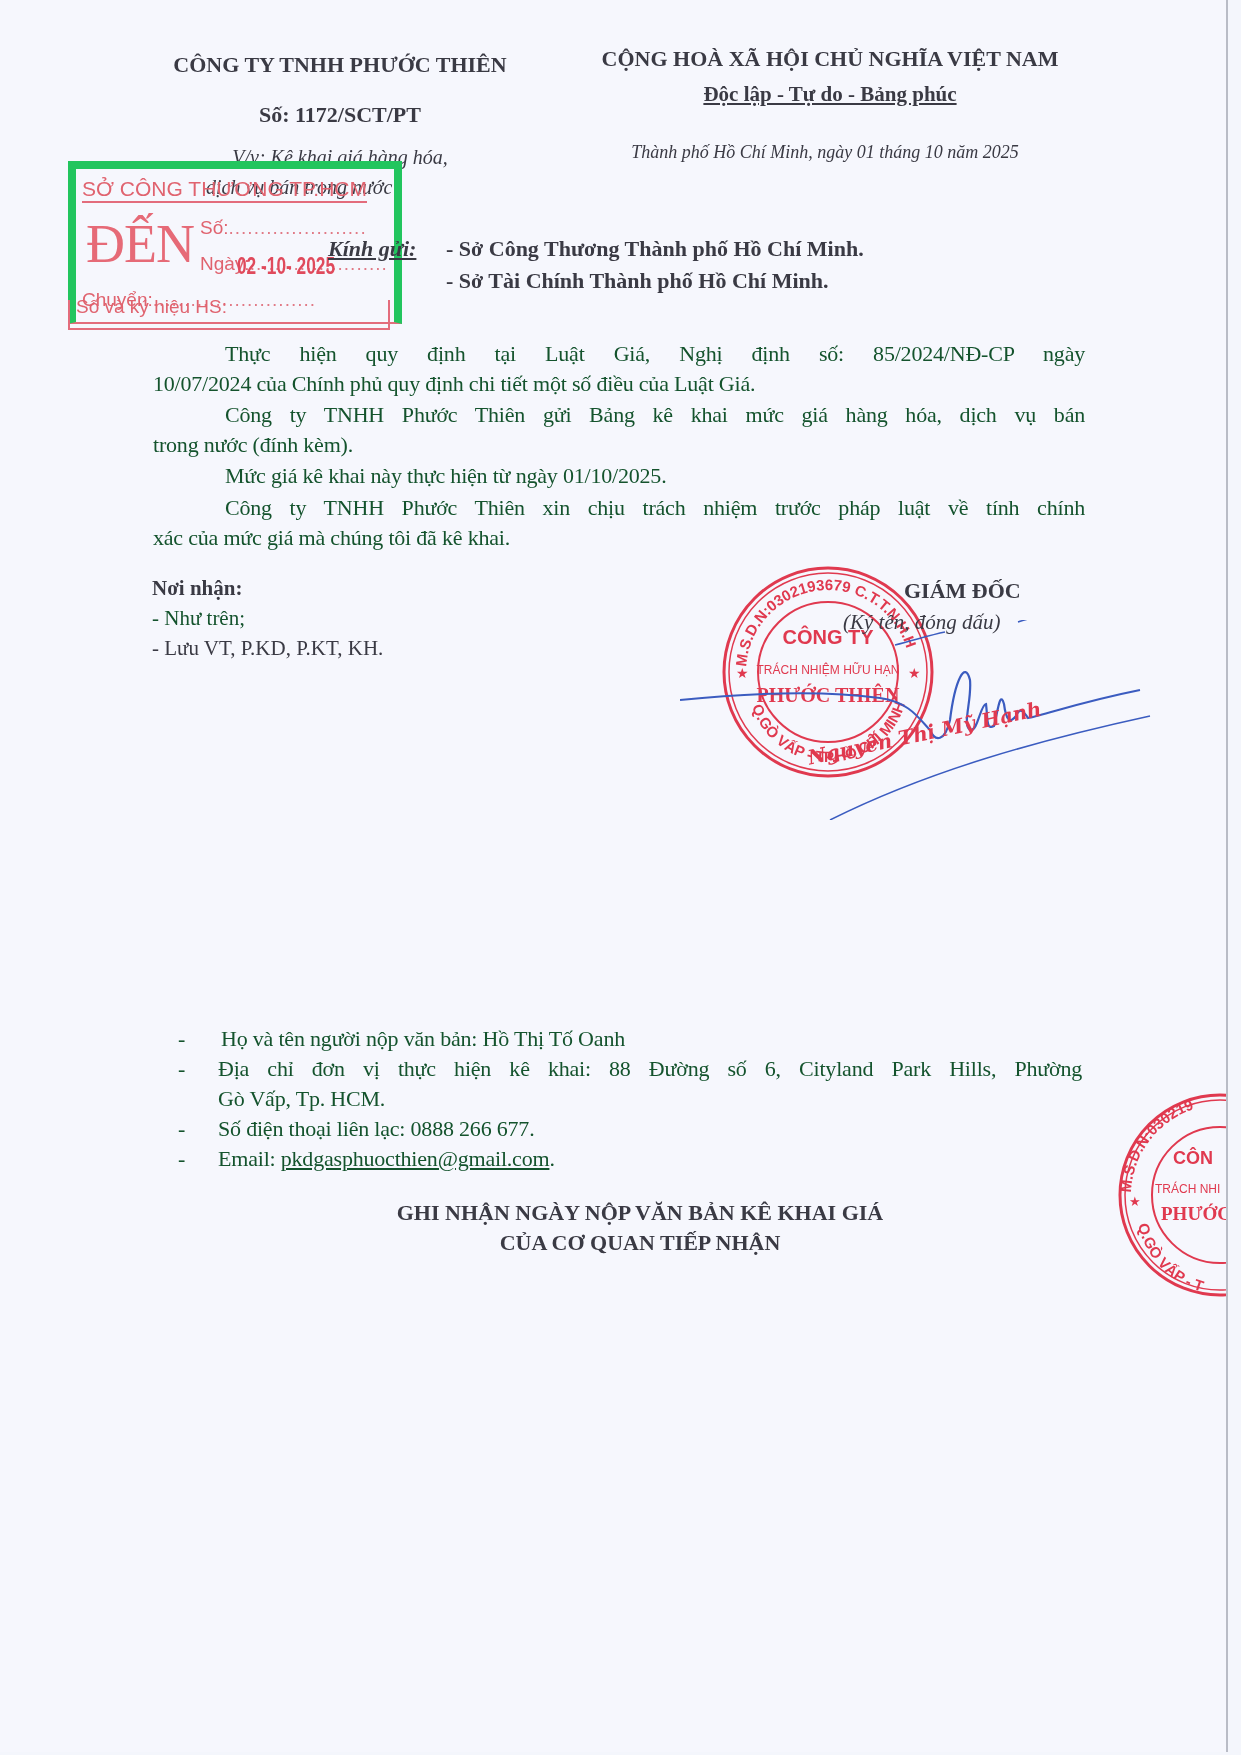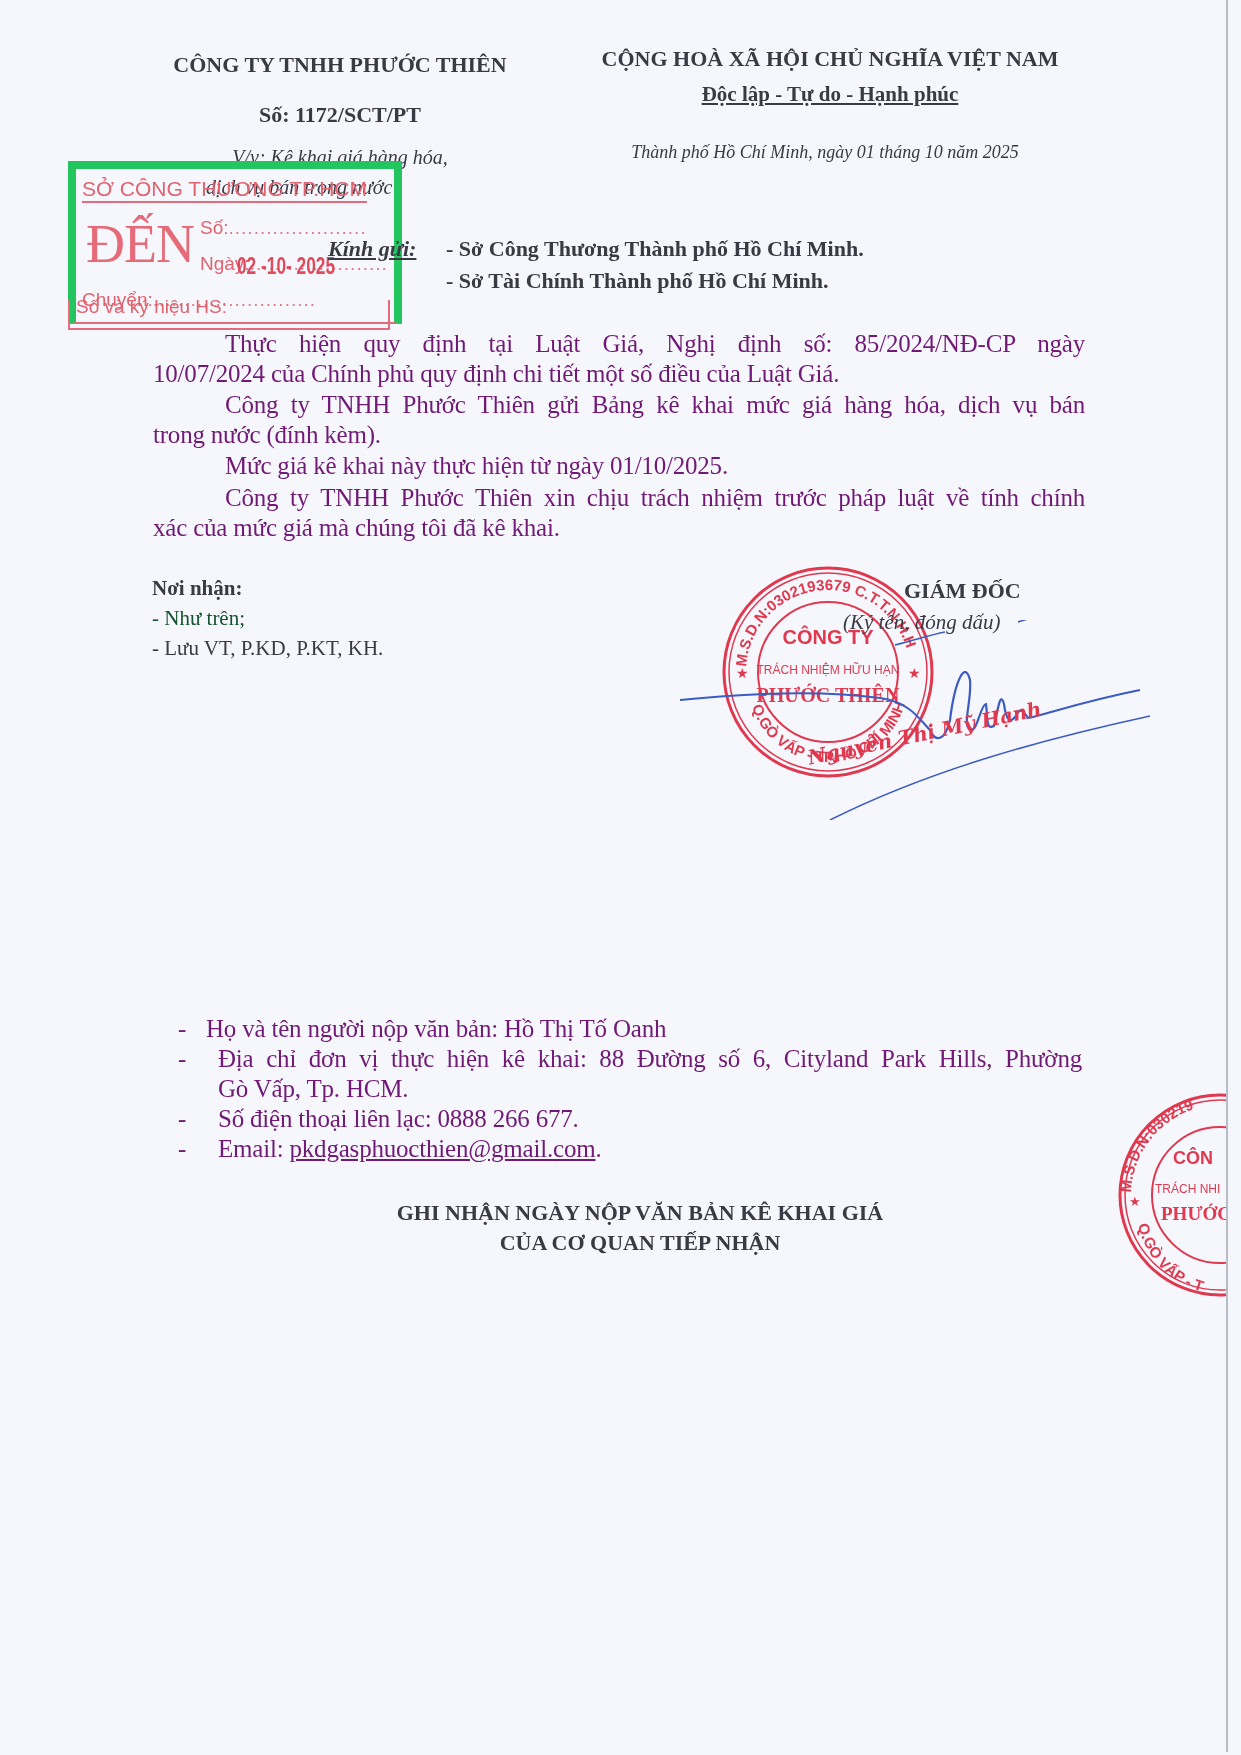--- a/index.html
+++ b/index.html
@@ -7,21 +7,21 @@
     width:1241px; height:1755px; position:relative; overflow:hidden;
     background:#f4f6fc;
     font-family:"Liberation Serif","DejaVu Serif",serif;
     color:#2b2b33;
   }
   .page { position:absolute; left:0; top:0; width:1226px; height:1752px; background:#f6f7fd; border-right:2px solid #b9bcc6; }
   .abs { position:absolute; white-space:nowrap; }
   .center { text-align:center; }
   .hdr { font-size:22px; font-weight:bold; color:#3a3a44; }
   .ital { font-style:italic; }
-  .body-text { font-size:25px; color:#701a75; letter-spacing:-0.2px; }
+  .body-text { font-size:22px; color:#14532d; letter-spacing:-0.2px;margin-top:11px; }
   .bold { font-weight:bold; }
   .u { text-decoration:underline; }
   
   .rstamp { position:absolute; left:68px; top:161px; width:318px; height:153px; border:8px solid #22c55e; border-bottom:2px solid #e36c7c; }
   .rstamp .line { position:absolute; font-family:"Liberation Sans","DejaVu Sans",sans-serif; color:#e0636f; font-size:19px; white-space:nowrap; }
   .rstamp .big { font-family:"Liberation Serif",serif; font-size:54px; color:#e66a77; letter-spacing:-1px; }
   .dots { letter-spacing:1px; color:#e17a86; }
   .datestamp { position:absolute; font-family:"Liberation Sans Narrow","Liberation Sans",sans-serif; color:#e04a5c; font-size:24px; font-weight:bold; transform:scaleX(0.72); transform-origin:left; white-space:nowrap; }
   
   .seal { position:absolute; }
@@ -31,21 +31,21 @@
 <body>
 
 <div class="page">
 
   <div class="abs hdr center" style="left:140px;top:52px;width:400px;">CÔNG TY TNHH PHƯỚC THIÊN</div>
   <div class="abs hdr center" style="left:140px;top:102px;width:400px;">Số: 1172/SCT/PT</div>
   <div class="abs ital center" style="left:140px;top:146px;width:400px;font-size:20px;color:#3a3a44;">V/v: Kê khai giá hàng hóa,</div>
   <div class="abs ital" style="left:206px;top:176px;font-size:20px;color:#3a3a44;">dịch vụ bán trong nước</div>
 
   <div class="abs hdr center" style="left:570px;top:46px;width:520px;">CỘNG HOÀ XÃ HỘI CHỦ NGHĨA VIỆT NAM</div>
-  <div class="abs hdr center u" style="left:570px;top:82px;width:520px;font-size:21px;">Độc lập - Tự do - Hạnh phúc</div>
+  <div class="abs hdr center u" style="left:570px;top:82px;width:520px;font-size:21px;">Độc lập - Tự do - Bảng phúc</div>
   <div class="abs ital center" style="left:555px;top:142px;width:540px;font-size:18px;color:#3a3a44;">Thành phố Hồ Chí Minh, ngày 01 tháng 10 năm 2025</div>
 
   <div class="rstamp">
     <div class="line" style="left:6px;top:8px;font-size:21px;border-bottom:2px solid #e36c7c;padding-bottom:0;">SỞ CÔNG THƯƠNG TP.HCM</div>
     <div class="line big" style="left:10px;top:44px;">ĐẾN</div>
     <div class="line" style="left:124px;top:48px;">
       <span>Số:</span><span class="dots">......................</span>
     </div>
     <div class="line" style="left:124px;top:84px;">
       <span>Ngày:</span><span class="dots">......................</span>
@@ -103,21 +103,21 @@
     <path d="M 0 80 C 60 74, 140 70, 200 78 C 230 82, 240 100, 250 110" fill="none" stroke="#3b5cc0" stroke-width="2"></path>
     <path d="M 250 110 C 255 122, 265 122, 270 100 C 275 60, 285 40, 290 60 C 292 80, 282 105, 290 110 C 298 112, 300 85, 306 84 C 308 100, 306 110, 314 106 C 318 90, 320 70, 324 84 C 326 100, 330 104, 336 96 C 340 86, 344 92, 348 98 C 360 96, 400 82, 460 70" fill="none" stroke="#3b5cc0" stroke-width="2.2"></path>
     <path d="M 150 200 C 250 150, 360 120, 470 96" fill="none" stroke="#3b5cc0" stroke-width="1.5"></path>
     <path d="M 215 25 C 235 20, 250 15, 265 12" fill="none" stroke="#3b5cc0" stroke-width="1.5"></path>
     <path d="M 338 2 C 350 -2, 360 -4, 370 -4" fill="none" stroke="#3b5cc0" stroke-width="1.5"></path>
   </svg>
 
   <div class="abs" style="left:808px;top:746px;font-family:'DejaVu Serif',serif;font-style:italic;font-weight:bold;font-size:20px;color:#e0394f;transform:rotate(-12deg);transform-origin:left;">Nguyễn Thị Mỹ Hạnh</div>
 
   <div class="abs body-text" style="left:178px;top:1015px;">-</div>
-  <div class="abs body-text" style="left:206px;top:1015px;">Họ và tên người nộp văn bản: Hồ Thị Tố Oanh</div>
+  <div class="abs body-text" style="left:221px;top:1015px;">Họ và tên người nộp văn bản: Hồ Thị Tố Oanh</div>
   <div class="abs body-text" style="left:178px;top:1045px;">-</div>
   <div class="abs body-text" style="left:218px;top:1045px;width:864px;white-space:normal;text-align:justify;text-align-last:justify;">Địa chỉ đơn vị thực hiện kê khai: 88 Đường số 6, Cityland Park Hills, Phường</div>
   <div class="abs body-text" style="left:218px;top:1075px;">Gò Vấp, Tp. HCM.</div>
   <div class="abs body-text" style="left:178px;top:1105px;">-</div>
   <div class="abs body-text" style="left:218px;top:1105px;">Số điện thoại liên lạc: 0888 266 677.</div>
   <div class="abs body-text" style="left:178px;top:1135px;">-</div>
   <div class="abs body-text" style="left:218px;top:1135px;">
     <span>Email: </span><span class="u">pkdgasphuocthien@gmail.com</span><span>.</span>
   </div>
 

